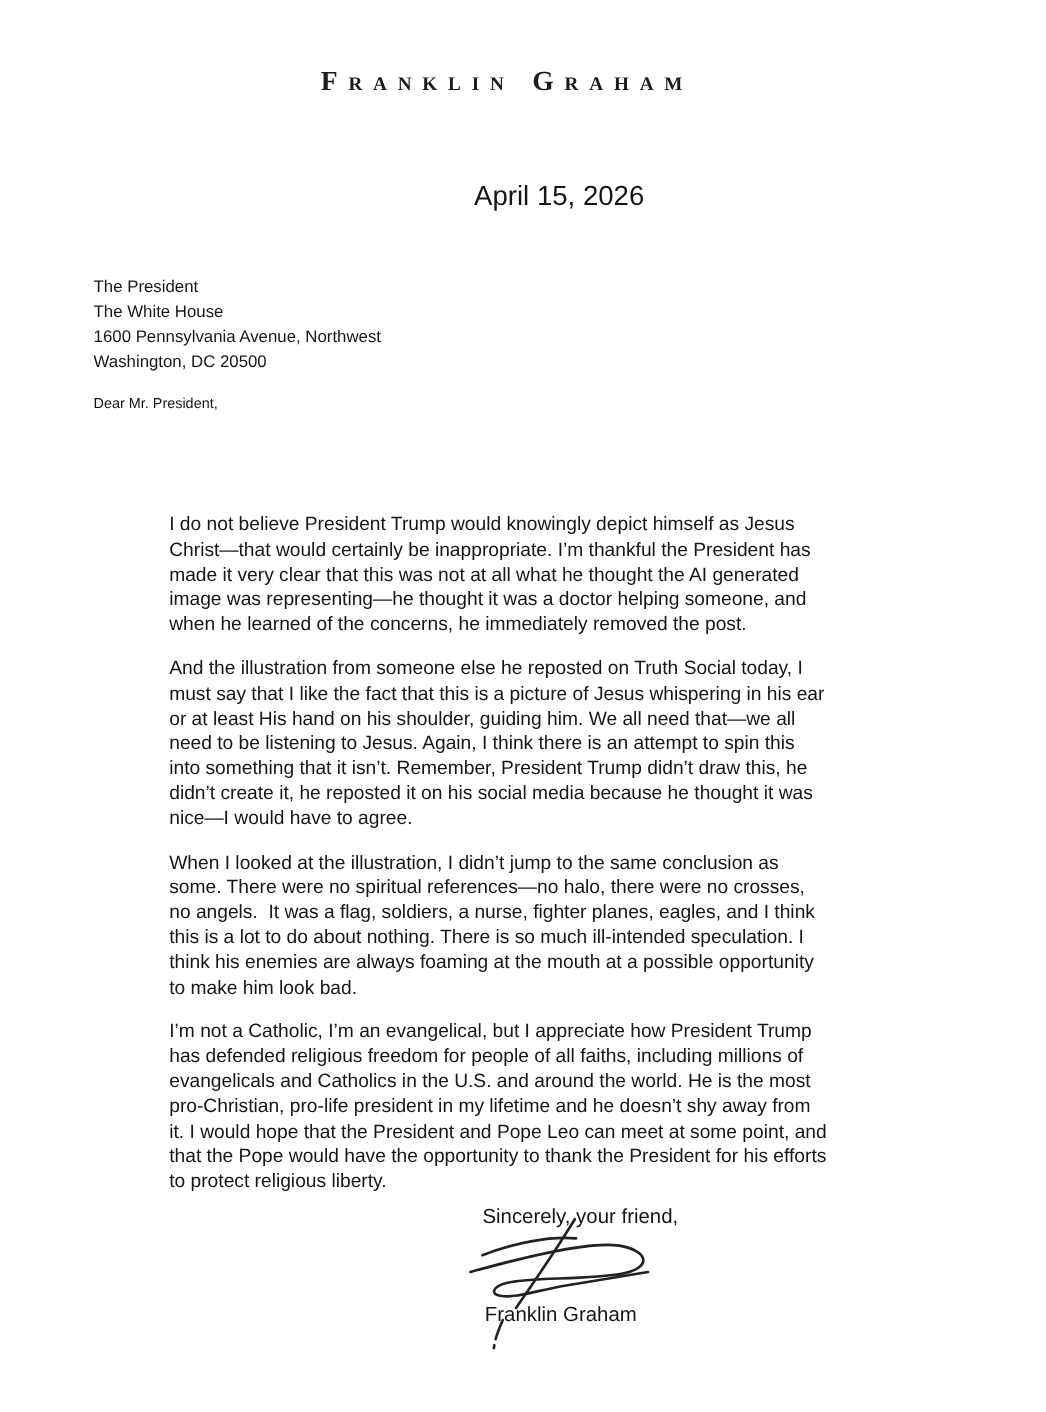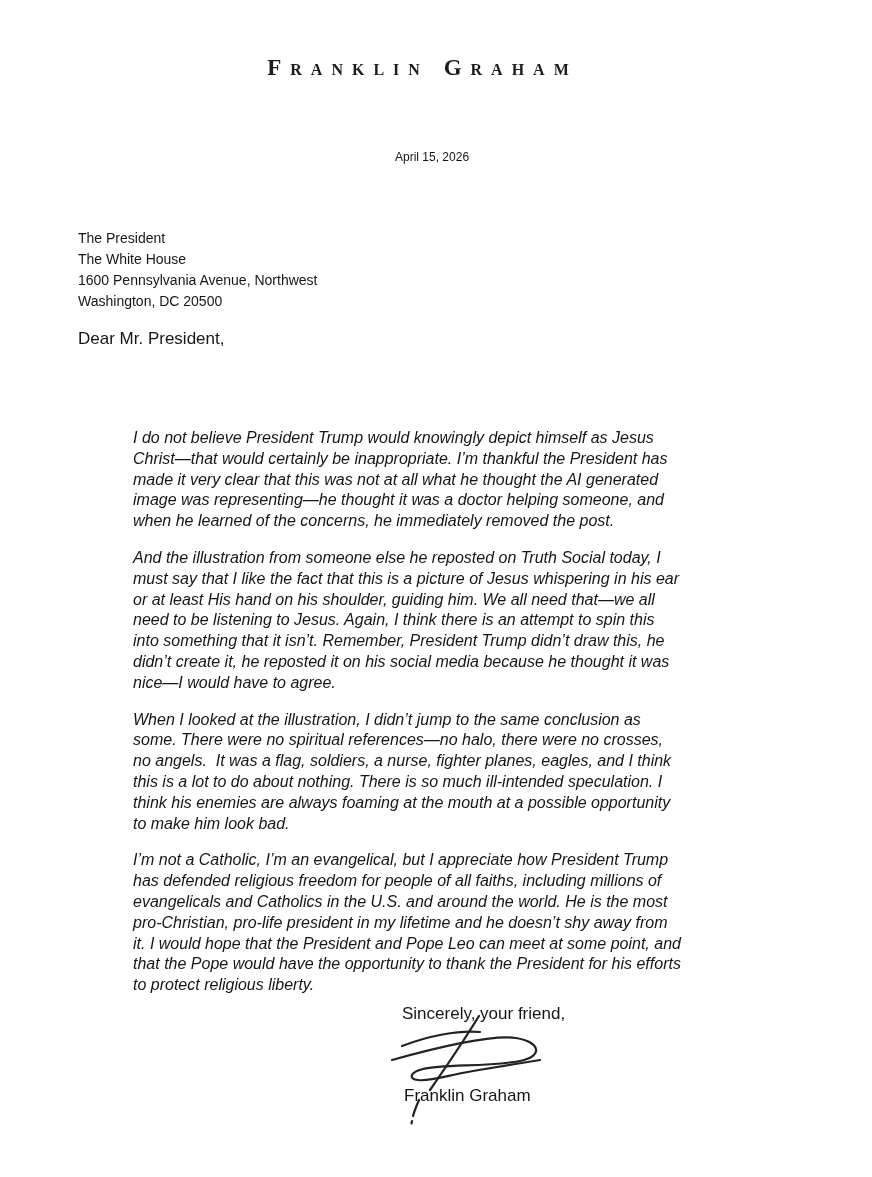--- a/index.html
+++ b/index.html
@@ -22,55 +22,54 @@
     font-variant: small-caps;
     font-weight: bold;
     font-size: 23px;
     letter-spacing: 9px;
     color: #1c1c1c;
   }
   .date {
     position: absolute;
     left: 395px;
     top: 150px;
-    font-size: 12px;
+    font-size: 23px;
   }
   .address {
     position: absolute;
     left: 78px;
     top: 228px;
     font-size: 14px;
     line-height: 21px;
     white-space: pre-line;
   }
   .salutation {
     position: absolute;
     left: 78px;
     top: 329px;
-    font-size: 17px;
+    font-size: 12px;
   }
   .intro {
     position: absolute;
     left: 78px;
     top: 368px;
     width: 740px;
     font-size: 17px;
     line-height: 23.5px;
     white-space: pre-wrap;
     text-indent: 54px;
   }
   .statement {
     position: absolute;
     left: 133px;
     top: 428px;
     width: 680px;
   }
   .statement p {
-    margin: 0 0 16px 0;
-    font-style: italic;
+    margin: 0 0 16px 8px;
     font-size: 16px;
     line-height: 20.8px;
     white-space: pre-wrap;
   }
   .closing {
     position: absolute;
     left: 402px;
     top: 1004px;
     font-size: 17px;
   }

